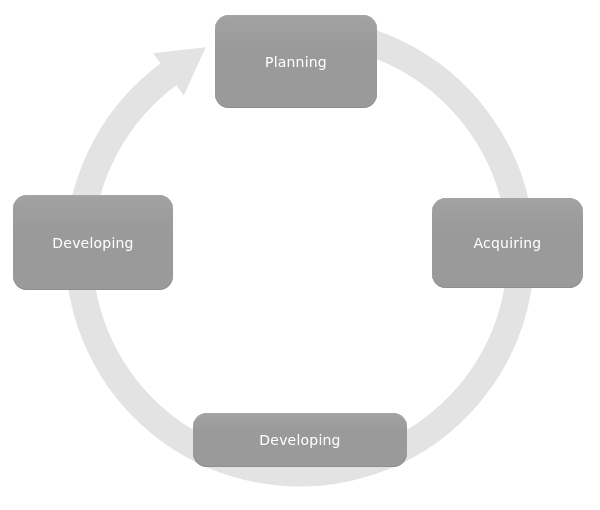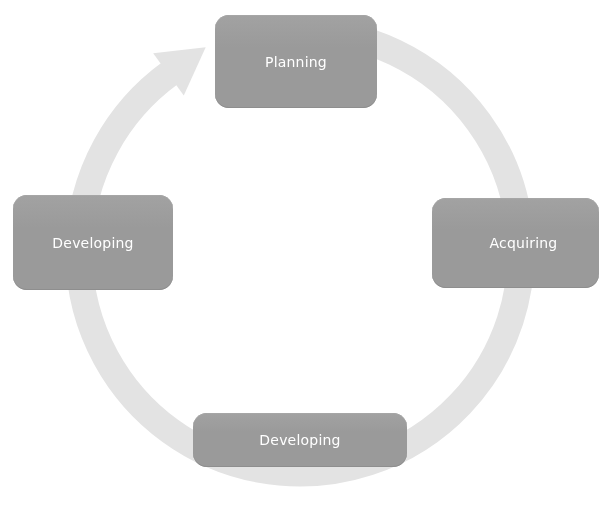--- a/index.html
+++ b/index.html
@@ -40,21 +40,21 @@
     background: linear-gradient(180deg, #a2a2a2 0%, var(--node-fill, #9a9a9a) 35%, var(--node-fill, #9a9a9a) 100%);
     box-shadow: inset 0 -1px 0 #8e8e8e, inset 0 1px 0 #a6a6a6;
   }
   .node span {
     color: var(--node-text, #ffffff);
     font-weight: normal;
     font-size: 14px;
     letter-spacing: 0.2px;
   }
   .node-planning   { left: 215px; top: 15px;  width: 162px; height: 93px; }
-  .node-acquiring  { left: 432px; top: 198px; width: 151px; height: 90px; padding-left: 16px; }
+  .node-acquiring  { left: 432px; top: 198px; width: 151px; height: 90px; }
   .node-developing { left: 193px; top: 413px; width: 214px; height: 54px; }
   .node-retaining  { left: 13px;  top: 195px; width: 160px; height: 95px; }
 </style>
 </head>
 <body>
 
 <div class="canvas">
 
   <svg class="arrow-svg" viewBox="0 0 600 510" aria-hidden="true">
     <path class="arc" d="M 300 31 A 221 221 0 1 1 170.1 73.2"></path>

